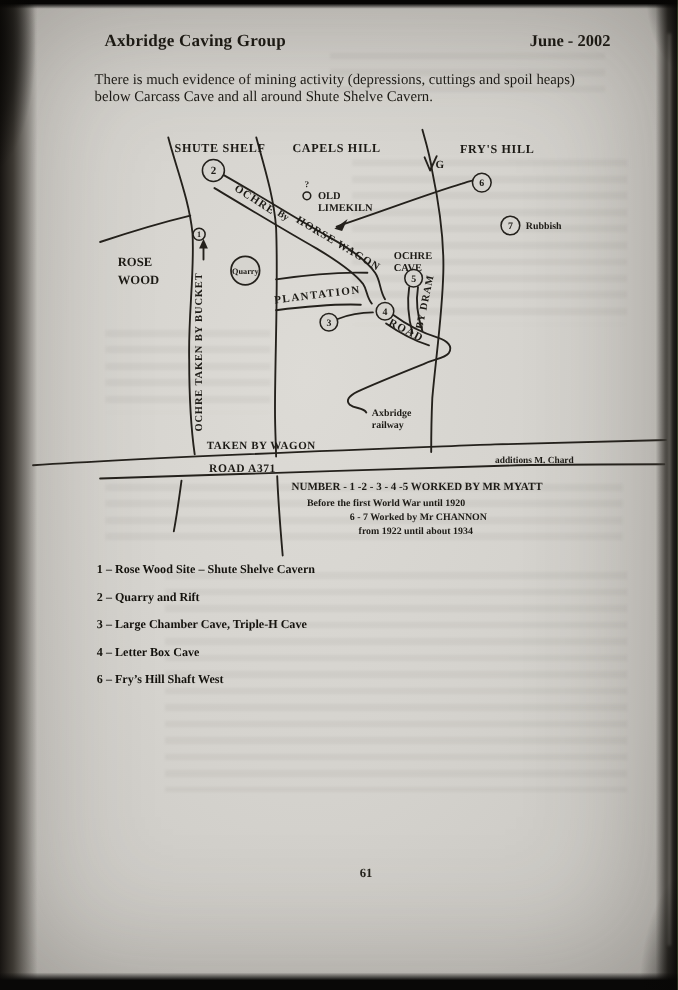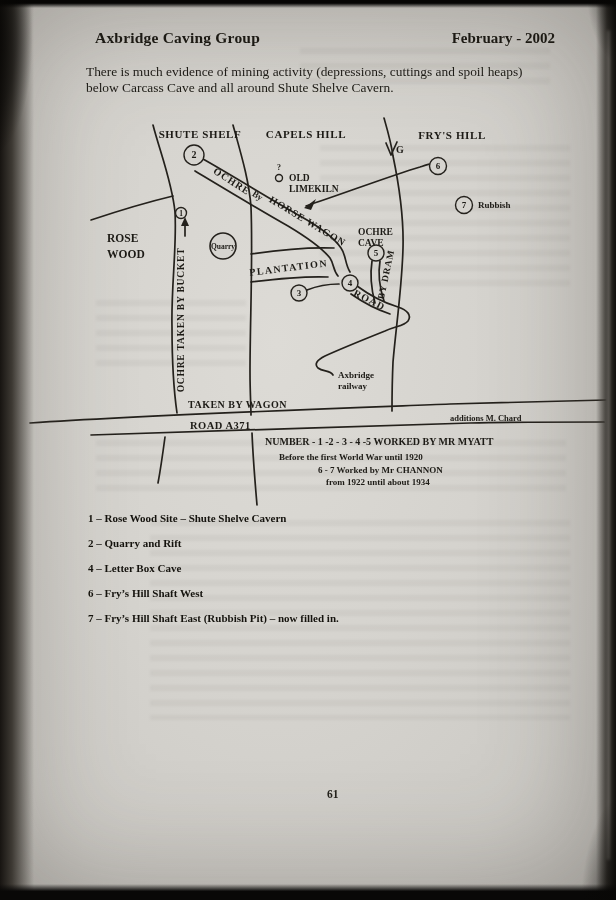--- a/index.html
+++ b/index.html
@@ -53,21 +53,21 @@
   <div class="page">
 
     <div class="ghost" style="left:300px;top:48px;width:250px;height:40px;"></div>
     <div class="ghost" style="left:320px;top:145px;width:250px;height:150px;"></div>
     <div class="ghost" style="left:96px;top:300px;width:150px;height:75px;"></div>
     <div class="ghost" style="left:96px;top:440px;width:470px;height:60px;"></div>
     <div class="ghost" style="left:150px;top:520px;width:420px;height:200px;"></div>
 
     <div class="header">
       <span class="title">Axbridge Caving Group</span>
-      <span class="date">February - 2002</span>
+      <span class="date">June - 2002</span>
     </div>
 
     <div class="intro">There is much evidence of mining activity (depressions, cuttings and spoil heaps) below Carcass Cave and all around Shute Shelve Cavern.</div>
 
     <div class="map-wrap">
       <svg viewBox="0 0 616 400" width="616" height="400">
         <g fill="none" stroke="#24211c" stroke-width="1.7" stroke-linecap="round">
 
           <path d="M153,13 C160,40 172,70 175,100 C177,135 171,175 172,215 C172,255 174,280 177,301"></path>
 
@@ -165,23 +165,23 @@
         <text x="265" y="333" font-size="10">NUMBER - 1 -2 - 3 - 4 -5 WORKED BY MR MYATT</text>
         <text x="279" y="348" font-size="9">Before the first World War until 1920</text>
         <text x="318" y="361" font-size="9">6 - 7 Worked by Mr CHANNON</text>
         <text x="326" y="373" font-size="9">from 1922 until about 1934</text>
       </svg>
     </div>
 
     <div class="legend">
       <div class="legend-item">1 – Rose Wood Site – Shute Shelve Cavern</div>
       <div class="legend-item">2 – Quarry and Rift</div>
+      <div class="legend-item">3 – Large Chamber Cave, Triple-H Cave</div>
       <div class="legend-item">4 – Letter Box Cave</div>
       <div class="legend-item">6 – Fry’s Hill Shaft West</div>
-      <div class="legend-item">7 – Fry’s Hill Shaft East (Rubbish Pit) – now filled in.</div>
     </div>
 
     <div class="page-num">61</div>
 
     <div class="vignette"></div>
   </div>
 
   <div class="edge-left"></div>
   <div class="edge-right"></div>
   <div class="paper-sliver"></div>

